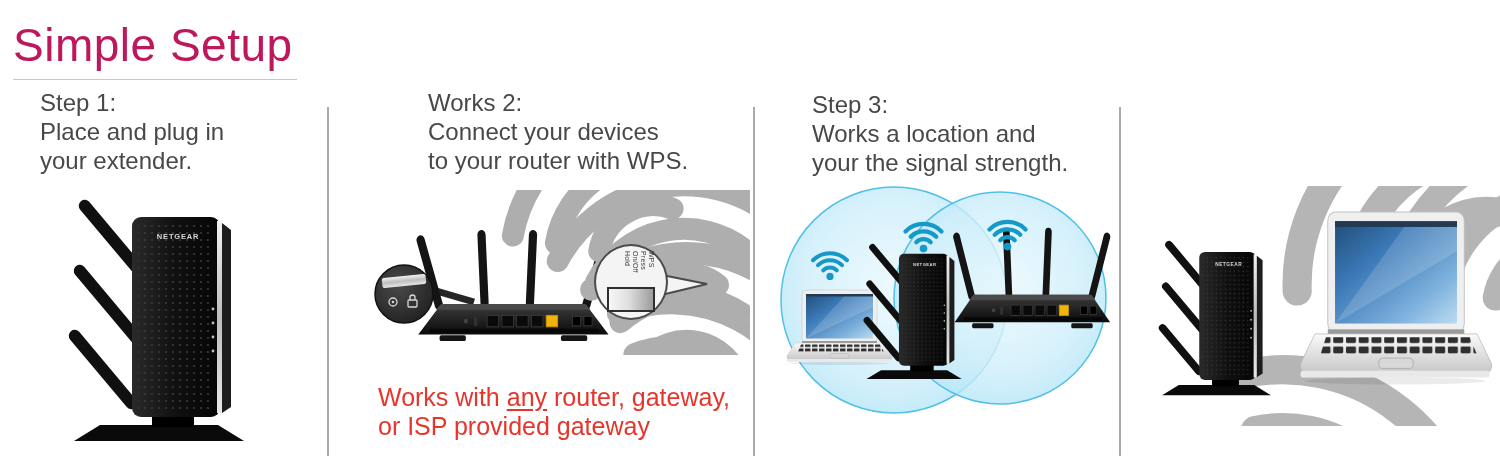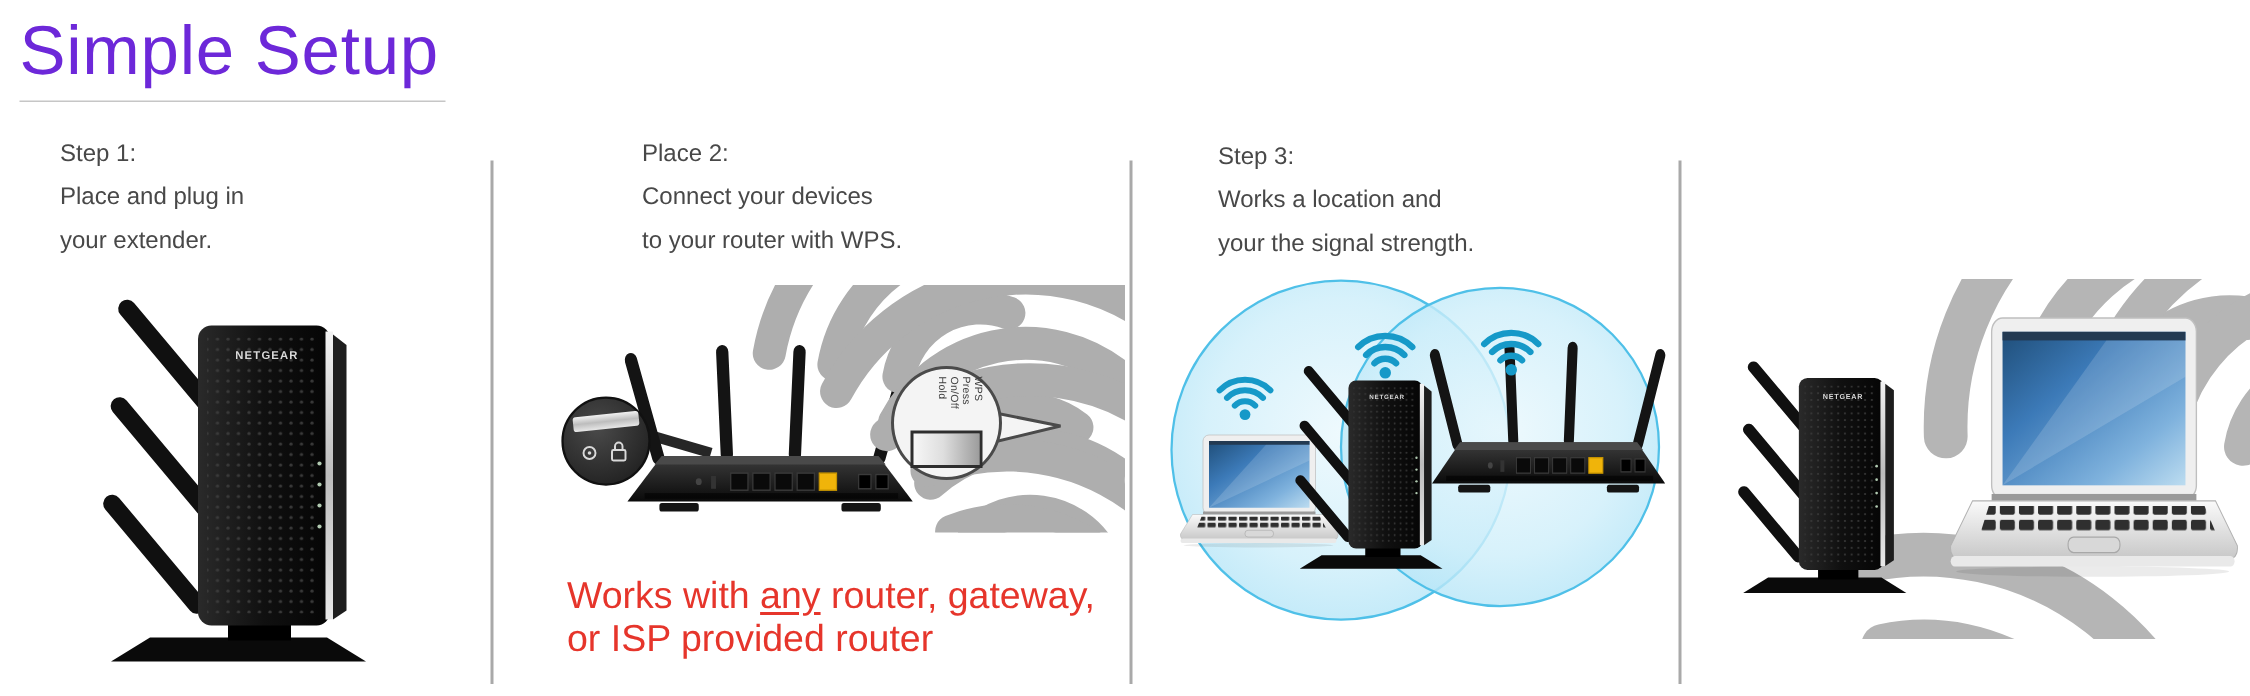--- a/index.html
+++ b/index.html
@@ -2,26 +2,26 @@
 <html><head>
 <meta charset="utf-8">
 <style>
   * { margin:0; padding:0; box-sizing:border-box; }
   html,body { background:#fff; }
   .canvas {
     position:relative; width:1500px; height:464px; background:#ffffff;
     font-family:"Liberation Sans", sans-serif; color:#474747; overflow:hidden;
   }
   .page-title {
-    position:absolute; left:13px; top:8px;
-    font-size:46px; font-weight:300; letter-spacing:0.5px; color:#6d28d9;
+    position:absolute; left:13px; top:20px;
+    font-size:46px; font-weight:300; letter-spacing:0.5px; color:#be185d;
     padding:0 4px 9px 0; border-bottom:1px solid #c6c6c6; line-height:50px;
   }
   .vdiv { position:absolute; top:107px; height:349px; width:2px; background:#a9a9a9; }
-  .step-text { position:absolute; font-size:16px; line-height:29px; font-weight:300; color:#484848; }
+  .step-text { position:absolute; font-size:24px; line-height:29px; font-weight:300; color:#484848; }
   .scene { position:absolute; }
   .note {
     position:absolute; left:378px; top:383px; width:372px; text-align:left;
     font-size:25px; line-height:29px; font-weight:300; color:#e6352b;
   }
   .note .em { text-decoration:underline; text-underline-offset:3px; }
   
   .wps-callout { position:absolute; left:594px; top:244px; width:74px; height:76px;
     background:#f4f4f4; border:2px solid #4a4a4a; border-radius:50%; z-index:2; }
   .wps-tail { position:absolute; left:655px; top:270px; z-index:1; }
@@ -169,21 +169,21 @@
   <div class="step-text" style="left:40px; top:88px">
     <div>Step 1:</div>
     <div>Place and plug in</div>
     <div>your extender.</div>
   </div>
   <svg class="scene" style="left:62px; top:186px" width="190" height="262" viewBox="0 0 190 262">
     <use href="#sym-extender" x="0" y="0" width="185" height="255" transform="translate(4,3)"></use>
   </svg>
 
   <div class="step-text" style="left:428px; top:88px">
-    <div>Place 2:</div>
+    <div>Works 2:</div>
     <div>Connect your devices</div>
     <div>to your router with WPS.</div>
   </div>
   <svg class="scene" style="left:370px; top:190px" width="380" height="165" viewBox="0 0 380 165">
     <line x1="56" y1="98" x2="104" y2="112" stroke="#262626" stroke-width="7"></line>
     <use href="#sym-router" width="240" height="125" transform="translate(45,38) scale(0.82,0.95)"></use>
     <g style="color:#aeaeae">
       <use href="#sym-signal" transform="translate(42,32) rotate(-30)"></use>
       <use href="#sym-signal" transform="translate(96,27) rotate(-12)"></use>
       <use href="#sym-signal" transform="translate(150,27) rotate(8)"></use>
@@ -213,21 +213,21 @@
       <div>Press</div>
       <div>On/Off</div>
       <div>Hold</div>
     </div>
     <div class="wps-button"></div>
   </div>
   <div class="note">
     <div>
       <span>Works with </span><span class="em">any</span><span> router, gateway,</span>
     </div>
-    <div>or ISP provided router</div>
+    <div>or ISP provided gateway</div>
   </div>
 
   <div class="step-text" style="left:812px; top:90px">
     <div>Step 3:</div>
     <div>Works a location and</div>
     <div>your the signal strength.</div>
   </div>
   <svg class="scene" style="left:770px; top:186px" width="350" height="238" viewBox="0 0 350 238">
     <circle cx="124" cy="114" r="113" fill="url(#gradCircle)" fill-opacity="0.8" stroke="#4fc0e8" stroke-width="1.5"></circle>
     <circle cx="230" cy="112" r="106" fill="url(#gradCircle)" fill-opacity="0.8" stroke="#4fc0e8" stroke-width="1.5"></circle>

